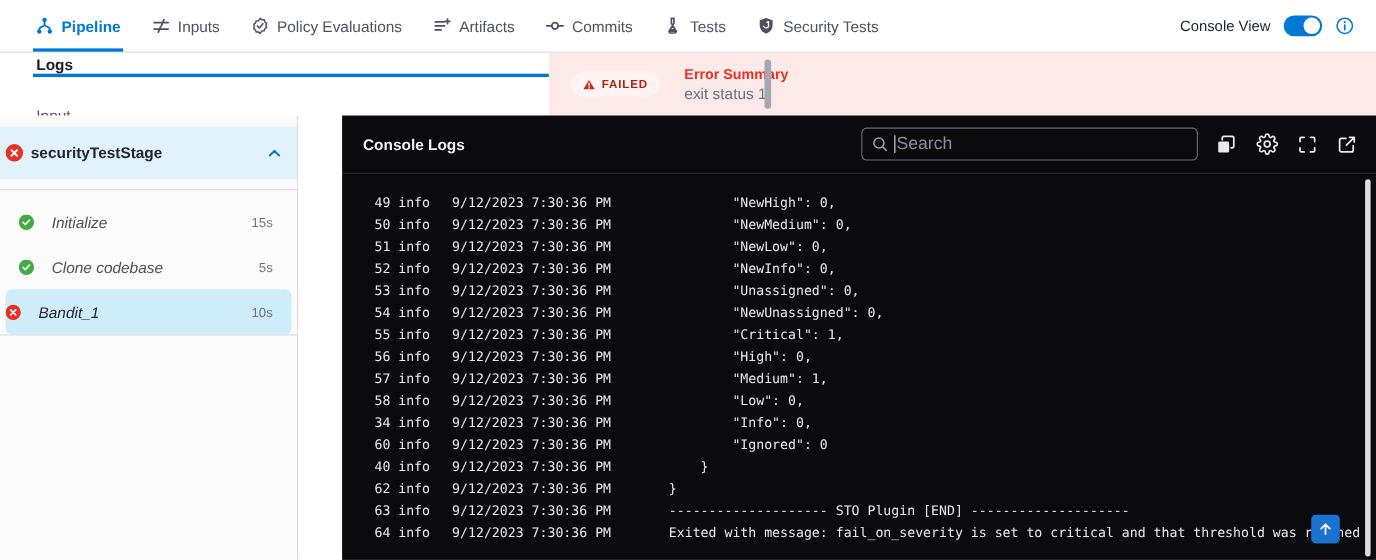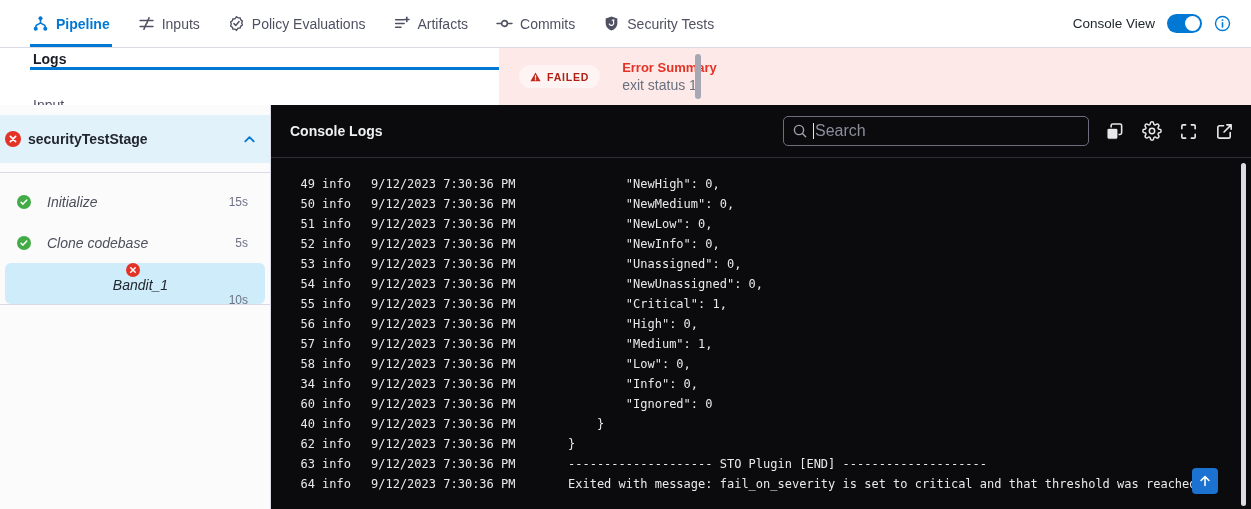--- a/index.html
+++ b/index.html
@@ -45,34 +45,34 @@
   .failed-badge { display:inline-flex; align-items:center; gap:6px; height:23px; padding:0 11px;
                   border-radius:12px; background:#fdf4f3; color:var(--failed-text);
                   font-size:10.5px; font-weight:bold; letter-spacing:.8px; }
   .err-text { margin-left:22px; }
   .err-title { font-size:13px; font-weight:bold; color:var(--red); line-height:17px; }
   .err-msg { font-size:14px; color:#69707f; line-height:19px; }
   .err-scrollbar { position:absolute; left:196px; top:6px; width:6px; height:45px;
                    border-radius:3px; background:#a6a7b3; }
 
   
-  .body-row { display:flex; height:404px; }
+  .body-row { display:flex; height:404px;gap:40px; }
   .sidebar { width:271px; background:#fbfbfc; border-right:1px solid var(--border); }
   .stage-row { margin-top:10px; height:48px; display:flex; align-items:center;
                padding:0 13px 0 5px; background:var(--stage-bg); cursor:pointer; }
   .stage-label { margin-left:7px; font-size:14px; font-weight:600; color:var(--text-dark); }
   .stage-chevron { margin-left:auto; display:flex; cursor:pointer; }
   .divider { height:1px; background:var(--border); }
   .divider.d1 { margin-top:9px; }
   .steps { padding-top:8px; }
   .step { height:41px; display:flex; align-items:center; padding:0 22px 0 17px; cursor:pointer; }
   .step .step-label { margin-left:16px; font-size:14px; color:#4d4f5c;font-style:italic; }
   .step .step-duration { margin-left:auto; font-size:12px; color:#6f7184; }
   .step.selected { background:var(--select-bg); border-radius:6px; margin:0 5px;
-                   padding:0 17px 0 12px;flex-direction:column; }
+                   padding:0 17px 0 0; }
   .step.selected .step-label { color:var(--text-dark); }
   .step svg { flex:none; display:block; }
 
   
   .console { flex:1; position:relative; background:var(--console-bg); overflow:hidden; }
   .console-header { height:53px; display:flex; align-items:center; padding:0 17px 0 19px;
                     border-bottom:1px solid var(--console-border); }
   .console-title { font-size:14px; font-weight:bold; color:#eff0f0; }
   .search-wrap { margin-left:auto; position:relative; width:306px; height:30px; }
   .search-wrap input { width:100%; height:100%; background:transparent; border:1px solid #6c6e80;
@@ -152,20 +152,29 @@
               <g stroke="#4f5162" stroke-width="1.5" stroke-linecap="round">
                 <path d="M1 8h4M11 8h4"></path>
               </g>
             </svg>
           </span>
           <span>Commits</span>
         </div>
         <div class="nav-item">
           <span style="display:flex;">
             <svg width="17" height="17" viewBox="0 0 16 16">
+              <path d="M6.2 1.6h3.6M6.9 1.6v4.2l3.9 6.4a1.2 1.2 0 0 1-1 1.9H6.2a1.2 1.2 0 0 1-1-1.9l3.9-6.4V1.6" fill="none" stroke="#4f5162" stroke-width="1.4" stroke-linejoin="round"></path>
+              <path d="M5.7 10.6h4.6l1 1.7a.6.6 0 0 1-.5.9H5.2a.6.6 0 0 1-.5-.9z" fill="#4f5162"></path>
+            </svg>
+          </span>
+          <span>Tests</span>
+        </div>
+        <div class="nav-item">
+          <span style="display:flex;">
+            <svg width="17" height="17" viewBox="0 0 16 16">
               <path d="M8 1.3l5.5 2v4.2c0 3.4-2.3 5.9-5.5 7.2-3.2-1.3-5.5-3.8-5.5-7.2V3.3z" fill="#4f5162"></path>
               <path d="M5.9 8.4a2.2 2.2 0 1 0 3.9-2M9.9 6.2l.2-1.6-1.5.3" fill="none" stroke="#fff" stroke-width="1.1" stroke-linecap="round"></path>
             </svg>
           </span>
           <span>Security Tests</span>
         </div>
       </nav>
     <div class="nav-right">
       <span class="cv-label">Console View</span>
       <span class="toggle">

